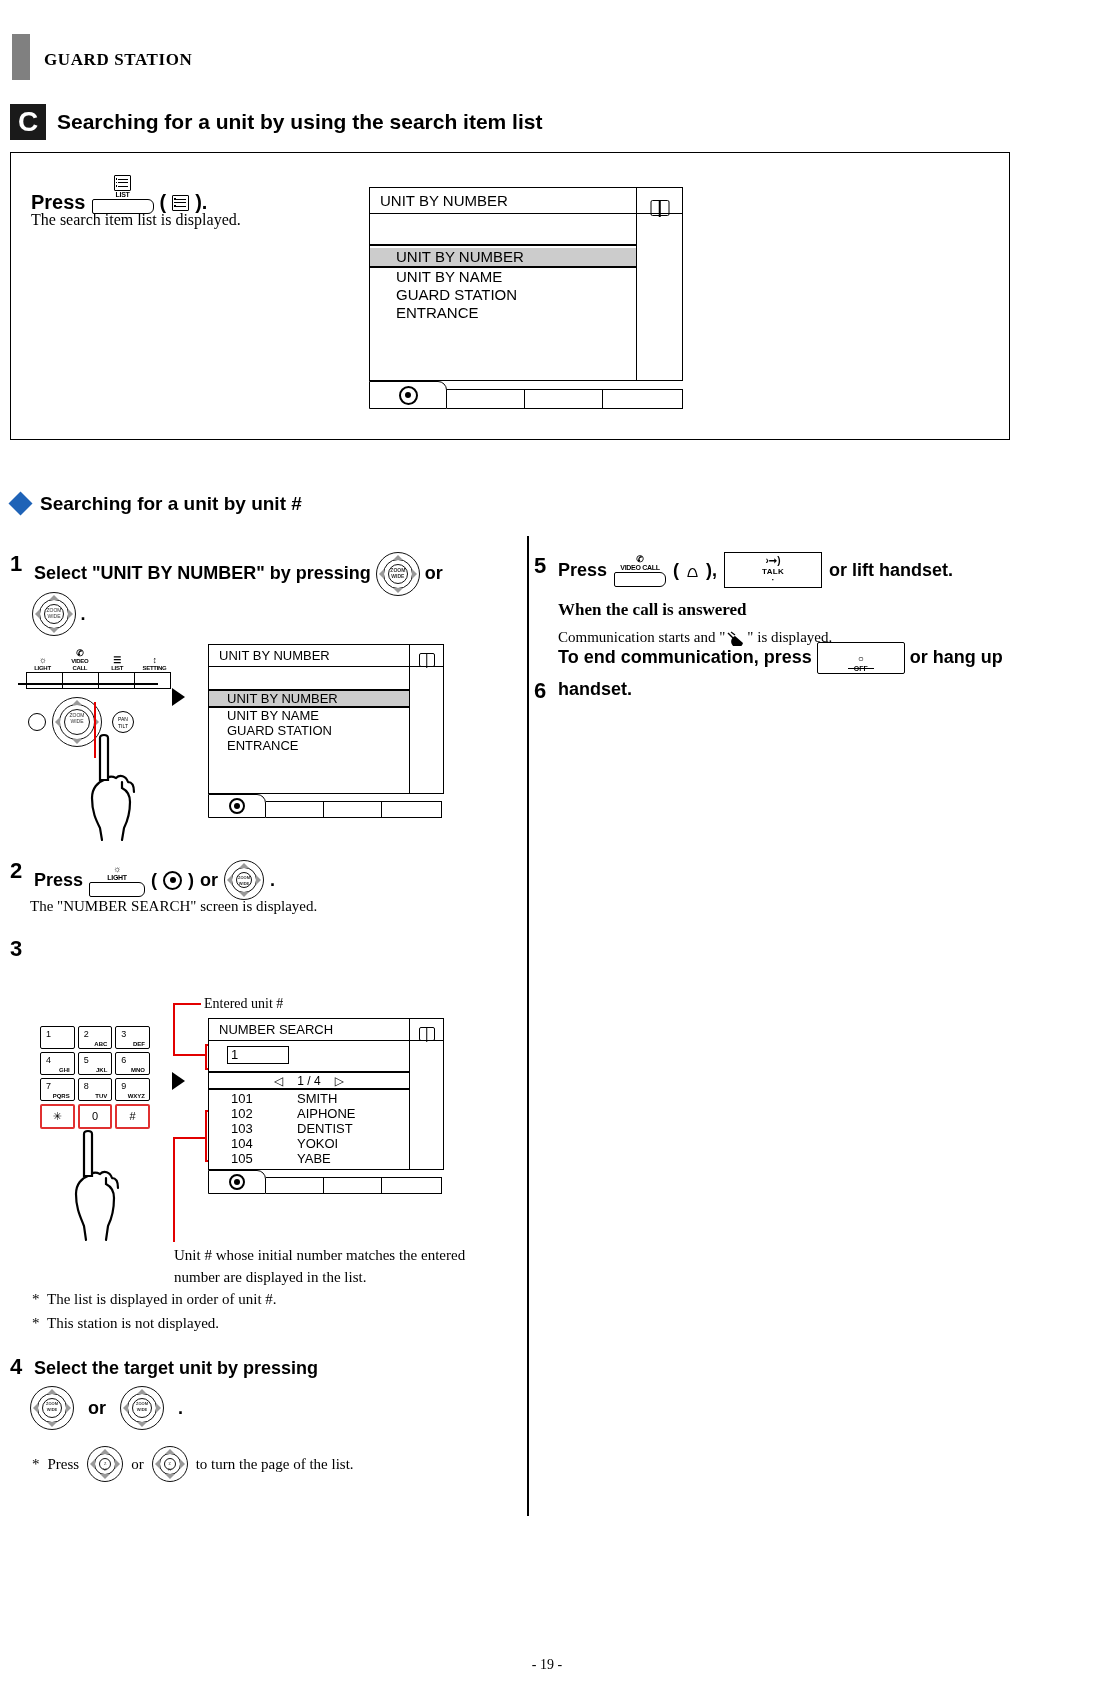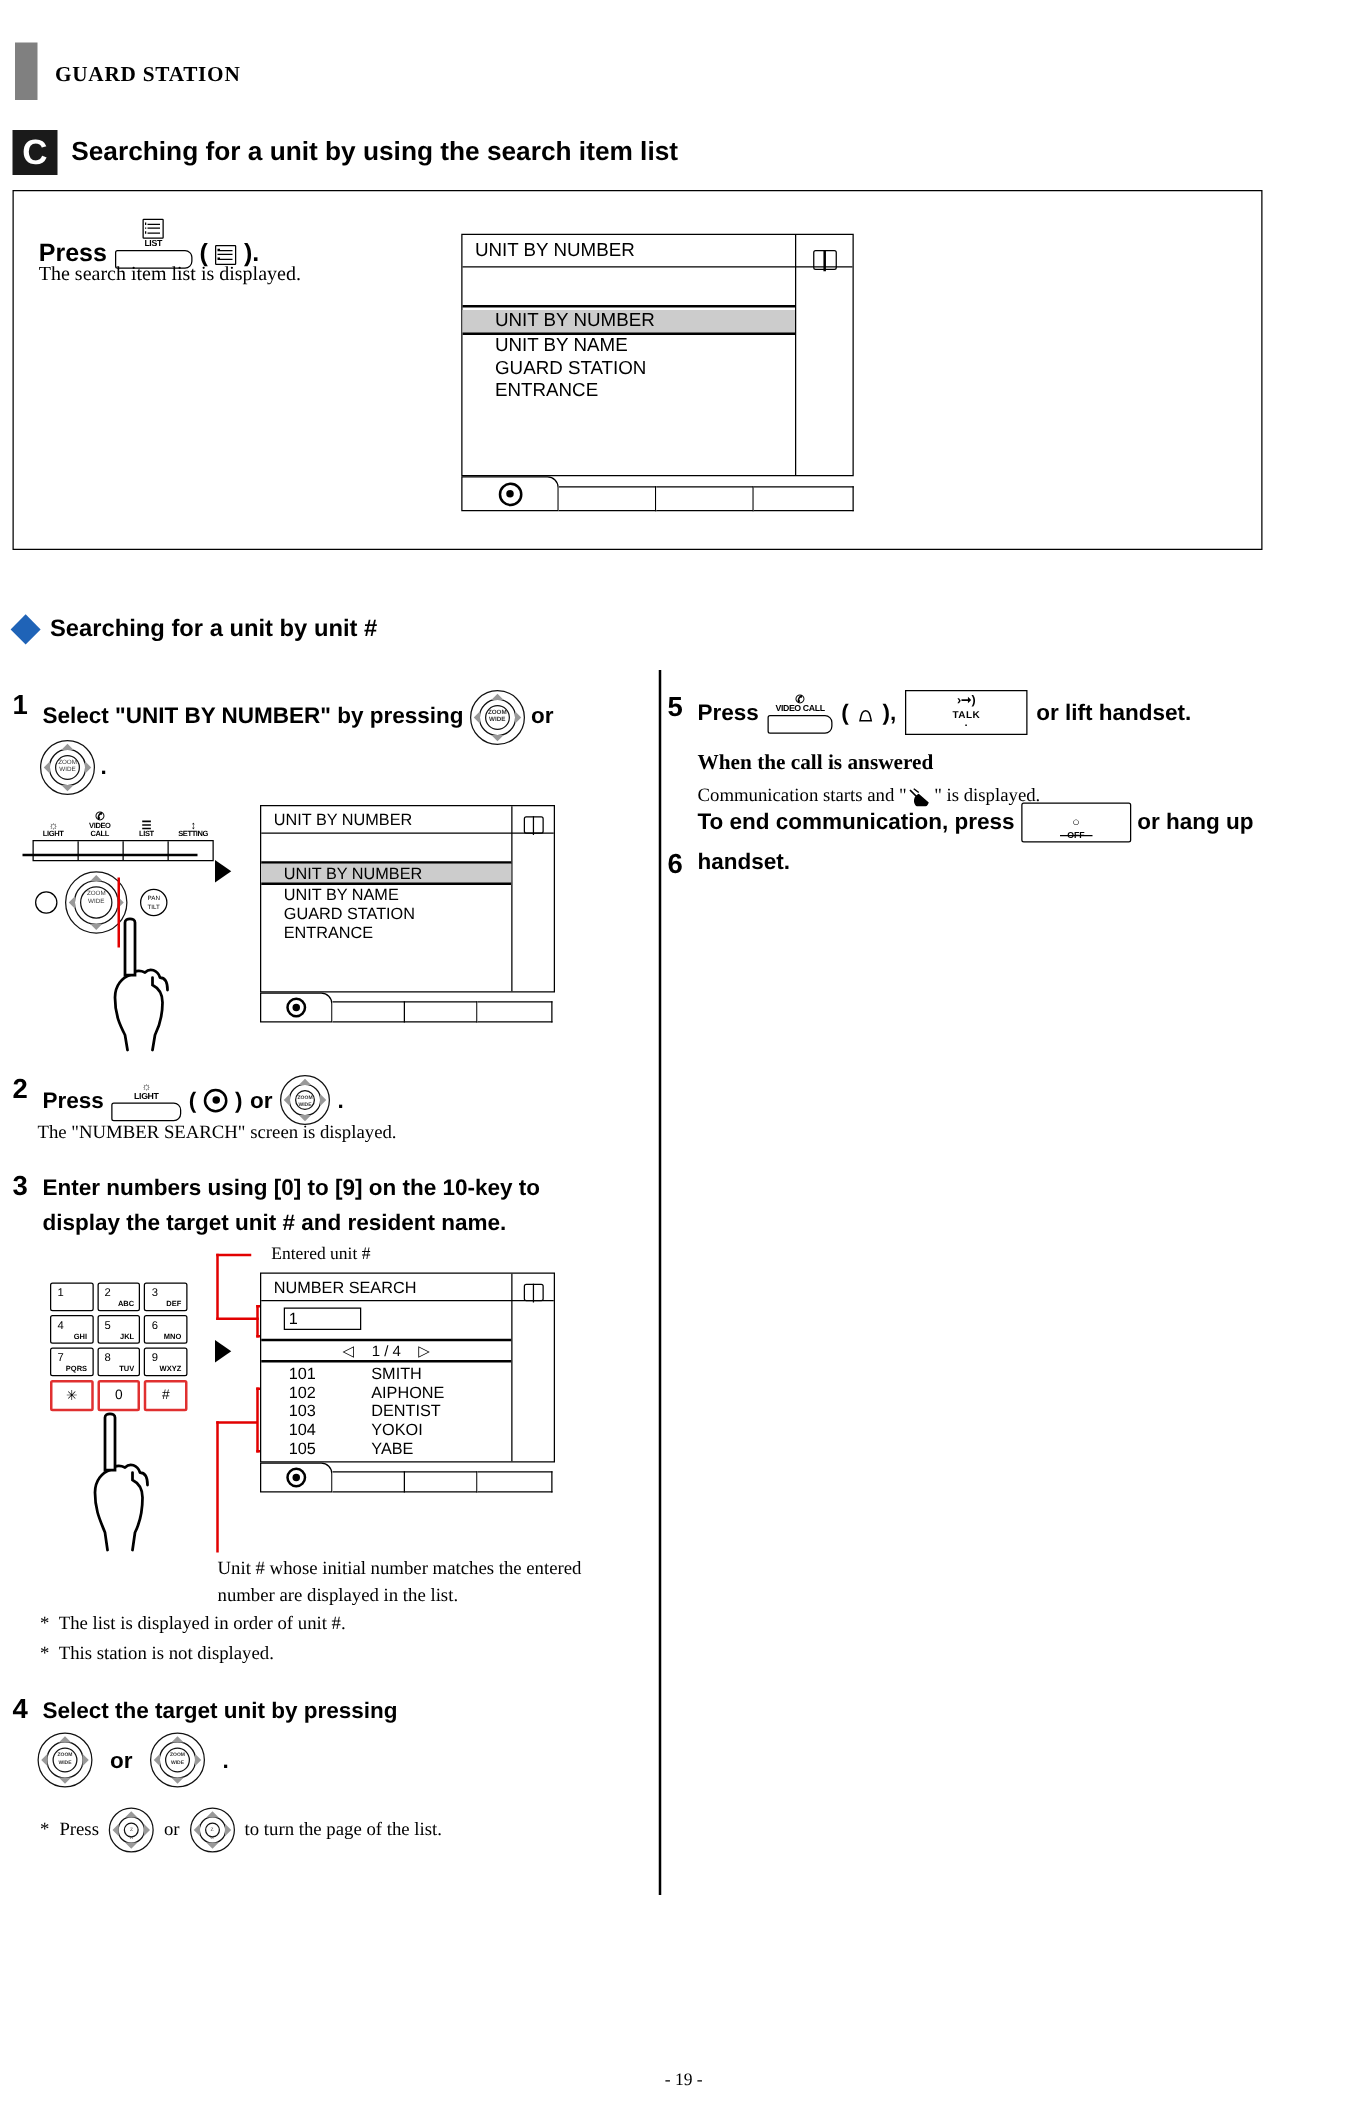--- a/index.html
+++ b/index.html
@@ -634,21 +634,20 @@
       <span class="arw up"></span>
         <span class="arw down"></span>
       <span class="arw left"></span>
         <span class="arw right"></span>
     </span>
     <span>.</span>
   </div>
   <div class="note" style="left:30px; top:895px;">The "NUMBER SEARCH" screen is displayed.</div>
 
   <div class="stepnum" style="left:10px; top:936px;">3</div>
-  <div class="steptext" style="left:34px; top:936px; width:440px;">Enter numbers using [0] to [9] on the 10-key to display the target unit # and resident name.</div>
 
   <div class="tenkey" style="left:40px; top:1026px;">
     <div class="k">
         <span class="n">1</span>
         <span class="a"></span>
       </div>
     <div class="k">
         <span class="n">2</span>
         <span class="a">ABC</span>
       </div>
@@ -691,21 +690,21 @@
       </div>
   </div>
 
   <svg class="hand" width="70" height="115" style="left:62px; top:1128px;" viewBox="0 0 70 115">
     <path d="M26 6 L26 48 C20 50 14 56 14 66 C14 80 18 88 22 98 L24 112 M44 112 L46 98 C50 90 52 80 52 70 C52 62 48 58 44 56 L44 50 M26 48 C30 44 34 44 38 46 M38 46 C42 42 48 44 50 50 M50 50 C54 50 56 54 56 60" fill="none" stroke="#000" stroke-width="2.2" stroke-linecap="round"></path>
     <path d="M22 6 C22 2 30 2 30 6 L30 48 L22 48 Z" fill="#fff" stroke="#000" stroke-width="2.2"></path>
   </svg>
 
   <div class="flowarrow" style="left:172px; top:1072px;"></div>
 
-  <div class="note" style="left:204px; top:993px; font-size:14px;margin-left:13px;">Entered unit #</div>
+  <div class="note" style="left:204px; top:993px; font-size:14px;">Entered unit #</div>
   <div class="redline" style="left:173px; top:1003px; width:28px; height:1.6px;"></div>
   <div class="redline" style="left:173px; top:1003px; width:1.6px; height:53px;"></div>
   <div class="redline" style="left:173px; top:1054px; width:34px; height:1.6px;"></div>
   <div class="redline" style="left:205px; top:1044px; width:1.6px; height:26px;"></div>
   <div class="redline" style="left:205px; top:1044px; width:7px; height:1.6px;"></div>
   <div class="redline" style="left:205px; top:1068px; width:7px; height:1.6px;"></div>
 
   <div class="redline" style="left:205px; top:1110px; width:1.6px; height:52px;"></div>
   <div class="redline" style="left:205px; top:1110px; width:7px; height:1.6px;"></div>
   <div class="redline" style="left:205px; top:1160px; width:7px; height:1.6px;"></div>

